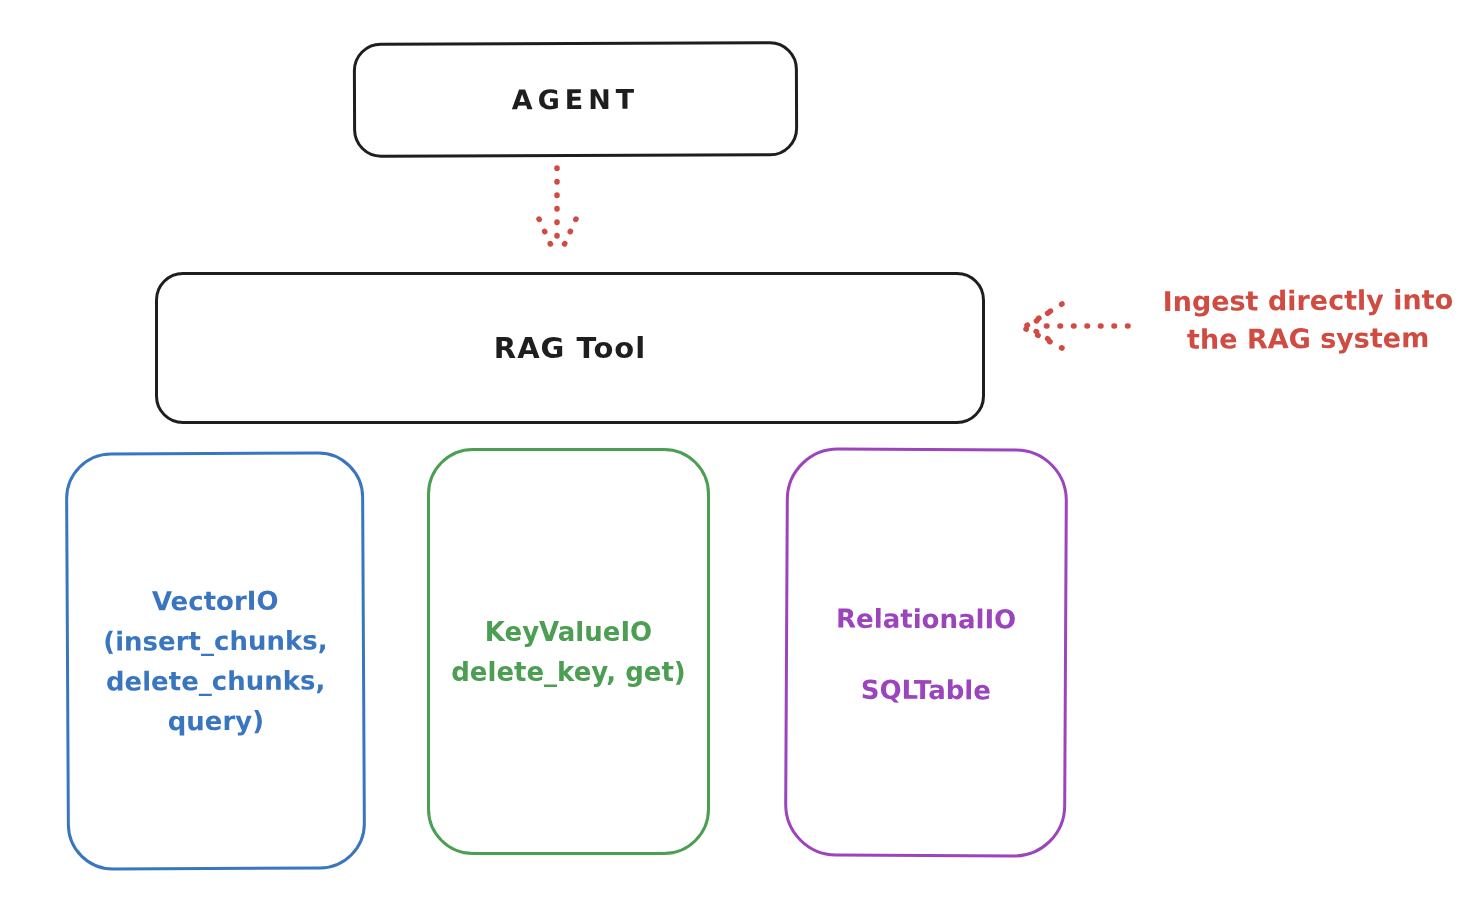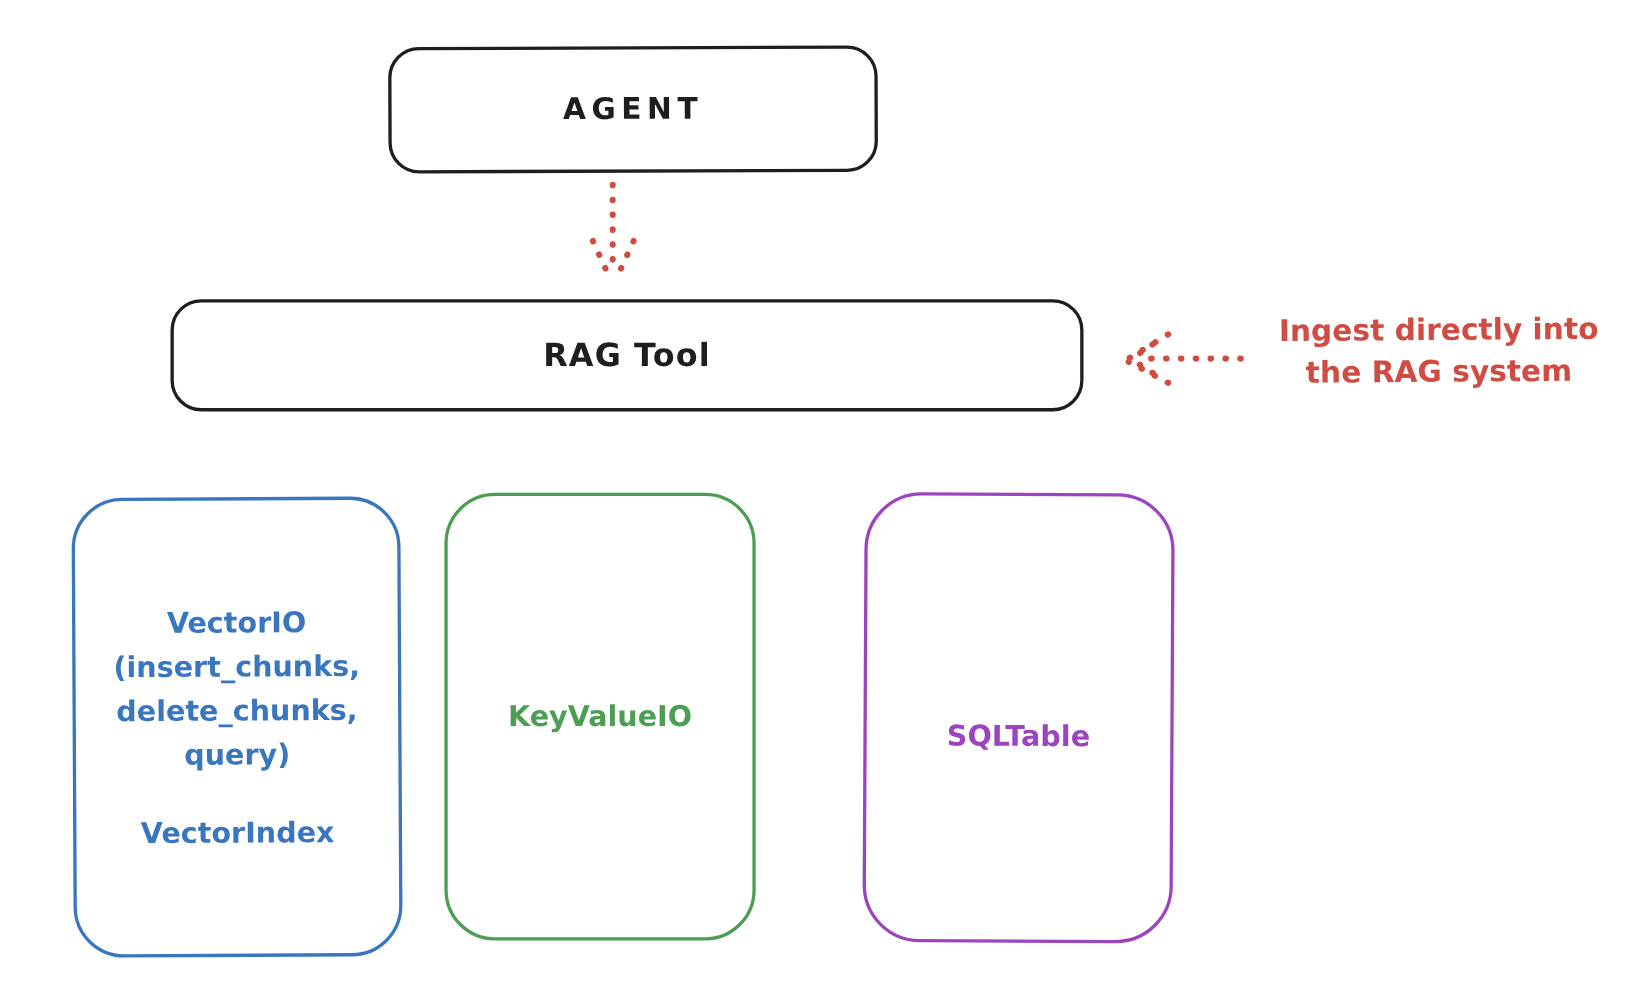--- a/index.html
+++ b/index.html
@@ -34,21 +34,21 @@
     width: 445px; height: 115px;
     border-radius: 28px;
     transform: rotate(-0.2deg);
   }
   #agent-box .box-label {
     font-size: 27px;
     letter-spacing: 5px;
   }
   #rag-box {
     left: 155px; top: 272px;
-    width: 830px; height: 102px;
+    width: 830px; height: 152px;
     border-radius: 28px;
   }
   #rag-box .box-label {
     font-size: 29px;
     font-weight: 600;
     letter-spacing: 1px;
   }
   .io-box {
     position: absolute;
     box-sizing: border-box;
@@ -65,21 +65,21 @@
     font-weight: 600;
     text-align: center;
   }
   .io-box .io-lines div {
     line-height: 40px;
   }
   .io-box .io-index {
     line-height: 34px;
   }
   #io-box-vector     { left: 66px;  top: 452px; width: 299px; height: 418px; transform: rotate(-0.3deg); }
-  #io-box-keyvalue   { left: 404px; top: 448px; width: 283px; height: 407px; }
+  #io-box-keyvalue   { left: 427px; top: 448px; width: 283px; height: 407px; }
   #io-box-relational { left: 785px; top: 448px; width: 282px; height: 409px; border-radius: 52px; transform: rotate(0.3deg); }
   .annotation-text {
     position: absolute;
     left: 1138px; top: 282px;
     width: 340px;
     color: var(--c, #d04b42);
     font-size: 27px;
     font-weight: 700;
     line-height: 38px;
     text-align: center;
@@ -133,28 +133,29 @@
     <div>the RAG system</div>
   </div>
 
   <div id="io-box-vector" class="io-box" style="--c: #3a76bf;">
     <div class="io-lines">
         <div>VectorIO</div>
         <div>(insert_chunks,</div>
         <div>delete_chunks,</div>
         <div>query)</div>
       </div>
-    <div class="io-index">VectorIndex</div>
   </div>
 
   <div id="io-box-keyvalue" class="io-box" style="--c: #4b9e52;">
     <div class="io-lines">
         <div>KeyValueIO</div>
+        <div>delete_key, get)</div>
       </div>
   </div>
 
   <div id="io-box-relational" class="io-box" style="--c: #9b44bd;">
     <div class="io-lines">
+        <div>RelationalIO</div>
       </div>
     <div class="io-index">SQLTable</div>
   </div>
 
 </div>
 
 </body></html>

